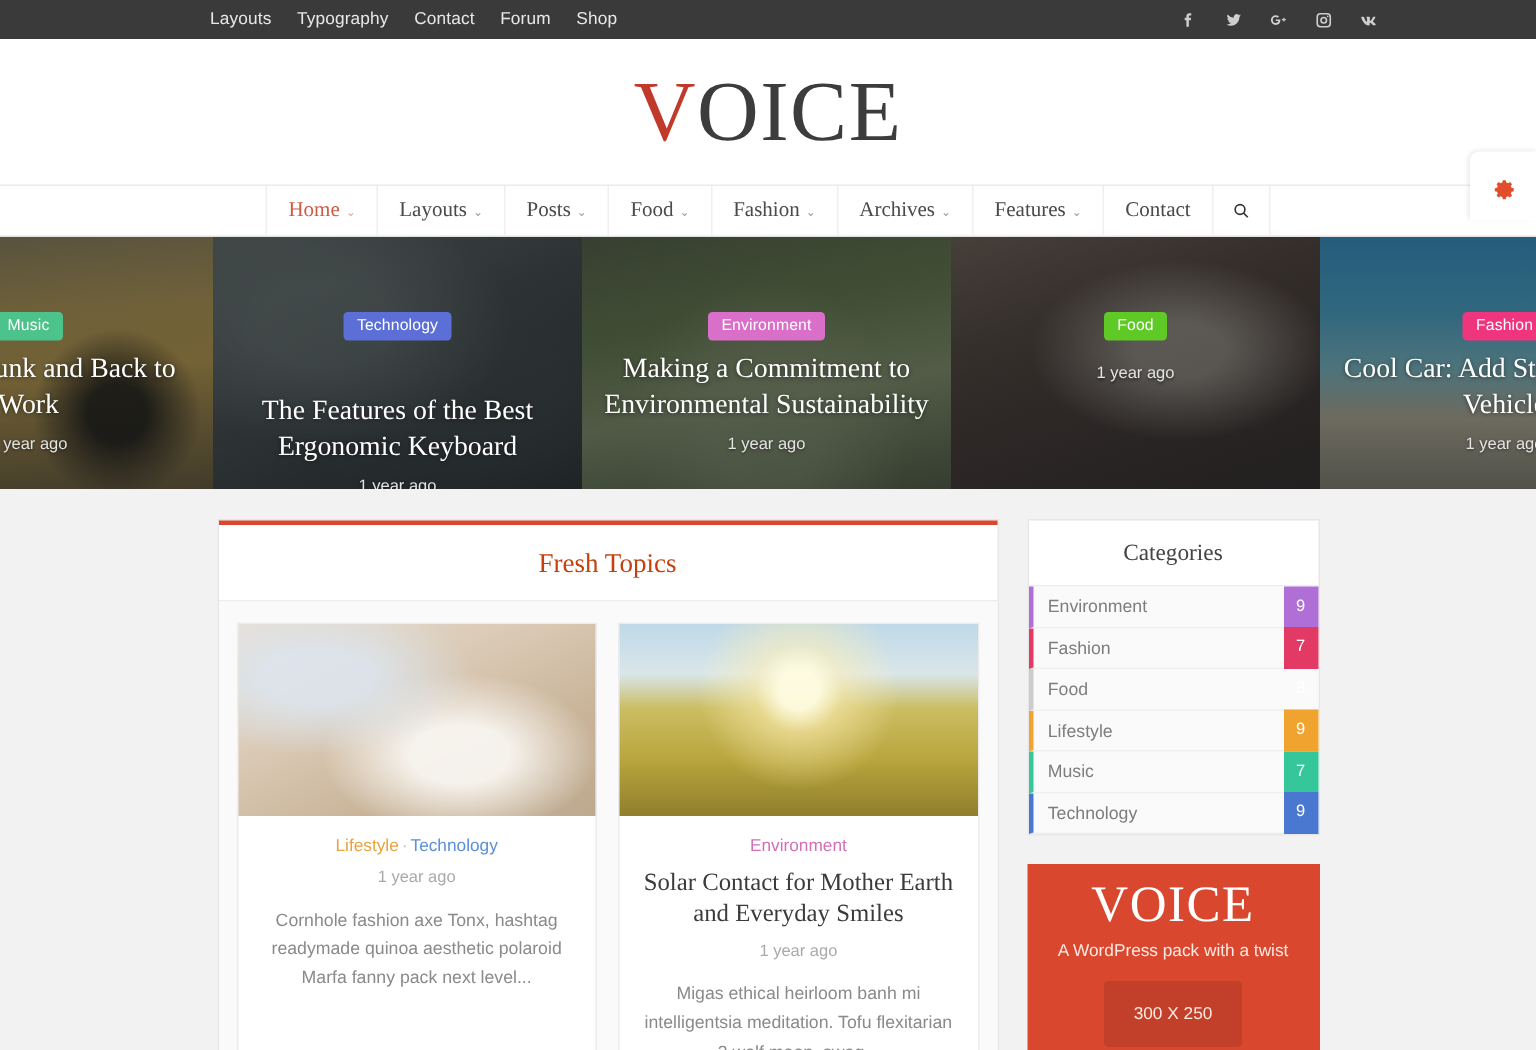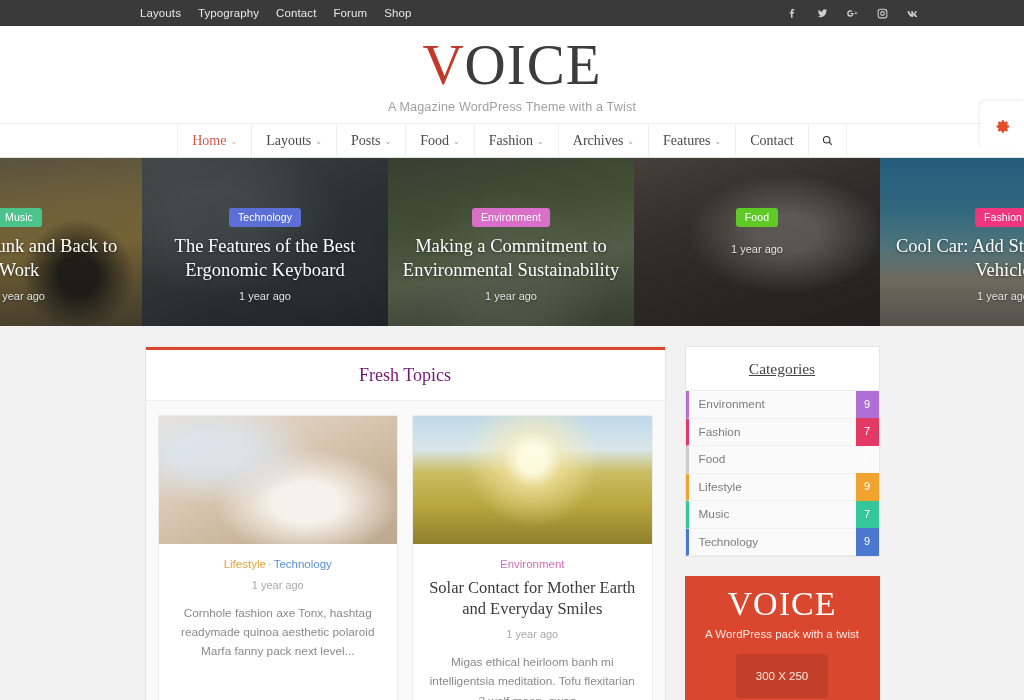--- a/index.html
+++ b/index.html
@@ -174,21 +174,21 @@
 
   .panel { background: #fff; border: 1px solid #e6e6e6; }
   .panel-head {
     border-top: 3px solid #d9482e;
     text-align: center;
     padding: 15px 0 14px;
     border-bottom: 1px solid #ededed;
   }
   .panel-head h2 {
     font-family: "Liberation Serif", serif;
-    font-weight: 400; font-size: 18px; color: #701a75;
+    font-weight: 400; font-size: 18px; color: #c2410c;
   }
   .cards { display: flex; gap: 14px; padding: 14px 12px 16px; background: #fafafa; }
   .card { width: 243px; background: #fff; border: 1px solid #ececec; }
   .card .thumb { width: 100%; height: 128px; display: block; }
   .ph-desk {
     background:
       radial-gradient(ellipse at 22% 28%, rgba(220,230,240,.85) 0 14%, rgba(0,0,0,0) 40%),
       radial-gradient(ellipse at 62% 68%, rgba(250,248,244,.9) 0 16%, rgba(0,0,0,0) 44%),
       linear-gradient(155deg,#e8e0d4 0%,#d9c8b3 40%,#c9b499 70%,#bda98f 100%);
   }
@@ -211,21 +211,21 @@
   .excerpt { margin-top: 13px; font-size: 11.8px; line-height: 1.63; color: #8a8a8a; }
 
   
   .widget { background: #fff; border: 1px solid #e6e6e6; }
   .widget-head {
     text-align: center; padding: 13px 0 12px;
     border-bottom: 1px solid #ededed;
   }
   .widget-head h2 {
     font-family: "Liberation Serif", serif;
-    font-weight: 400; font-size: 15.5px; color: #444; text-decoration: underline;
+    font-weight: 400; font-size: 15.5px; color: #444;
   }
   .cat-list { list-style: none; background: #fafafa; }
   .cat-row {
     display: flex; align-items: center; justify-content: space-between;
     height: 27.5px;
     border-left: 3px solid #ccc;
     border-bottom: 1px solid #f0f0f0;
     padding-left: 10px;
     cursor: pointer;
   }
@@ -291,21 +291,20 @@
           <path d="M20.4 8.4c.1-.4 0-.7-.6-.7h-2c-.5 0-.7.3-.8.5 0 0-1 2.4-2.4 4-.4.4-.6.6-.9.6-.1 0-.3-.2-.3-.6V8.4c0-.5-.2-.7-.6-.7H9.6c-.3 0-.5.2-.5.5 0 .5.7.6.8 1.9v2.9c0 .6-.1.7-.4.7-.7 0-2.3-2.4-3.2-5.2-.2-.5-.4-.7-.9-.7h-2c-.6 0-.7.3-.7.5 0 .5.7 3.1 3.1 6.5 1.6 2.3 3.9 3.6 5.9 3.6 1.2 0 1.4-.3 1.4-.8v-1.8c0-.6.1-.7.5-.7.3 0 .8.2 2 1.3 1.3 1.3 1.5 1.9 2.3 1.9h2c.6 0 .9-.3.7-.8-.2-.6-.9-1.4-1.8-2.3-.5-.6-1.2-1.2-1.4-1.5-.3-.4-.2-.6 0-.9 0 0 2.6-3.6 2.9-4.9z"></path>
         </svg>
       </a>
     </div>
 </div>
 
 <header class="header">
   <div class="logo">
     <span class="v-red">V</span><span>OICE</span>
   </div>
-  <div class="tagline">A Magazine WordPress Theme with a Twist</div>
 </header>
 
 <div class="navwrap">
   <nav class="mainnav">
       <a href="#" class="nav-item active">
         <span>Home</span>
         <span class="caret">⌄</span>
       </a>
       <a href="#" class="nav-item">
         <span>Layouts</span>
@@ -350,21 +349,21 @@
 
 <section class="hero">
     <div class="slide" style="width: 142px;">
       <div class="bg ph-temple"></div>
       <div class="shade"></div>
       <div class="inner" style="left: -104px; width: 246px; right: auto;"><div class="badge" style="background: rgb(76, 195, 138);">Music</div><h3 style="white-space: normal;">Out of a Funk and Back to Work</h3><div class="time">1 year ago</div></div>
     </div>
     <div class="slide" style="width: 246px;">
       <div class="bg ph-typewriter"></div>
       <div class="shade"></div>
-      <div class="inner"><div class="badge" style="background: rgb(91, 111, 214);">Technology</div><h3 style="white-space: normal;">The Features of the Best Ergonomic Keyboard</h3><div class="time">1 year ago</div></div>
+      <div class="inner"><div class="badge" style="background: rgb(91, 111, 214);">Technology</div><h3 style="white-space: normal; margin-top: 28px;">The Features of the Best Ergonomic Keyboard</h3><div class="time">1 year ago</div></div>
     </div>
     <div class="slide" style="width: 246px;">
       <div class="bg ph-forest"></div>
       <div class="shade"></div>
       <div class="inner"><div class="badge" style="background: rgb(217, 111, 200);">Environment</div><h3 style="white-space: normal;">Making a Commitment to Environmental Sustainability</h3><div class="time">1 year ago</div></div>
     </div>
     <div class="slide" style="width: 246px;">
       <div class="bg ph-choco"></div>
       <div class="shade"></div>
       <div class="inner"><div class="badge" style="background: rgb(95, 201, 38);">Food</div><div class="time">1 year ago</div></div>

